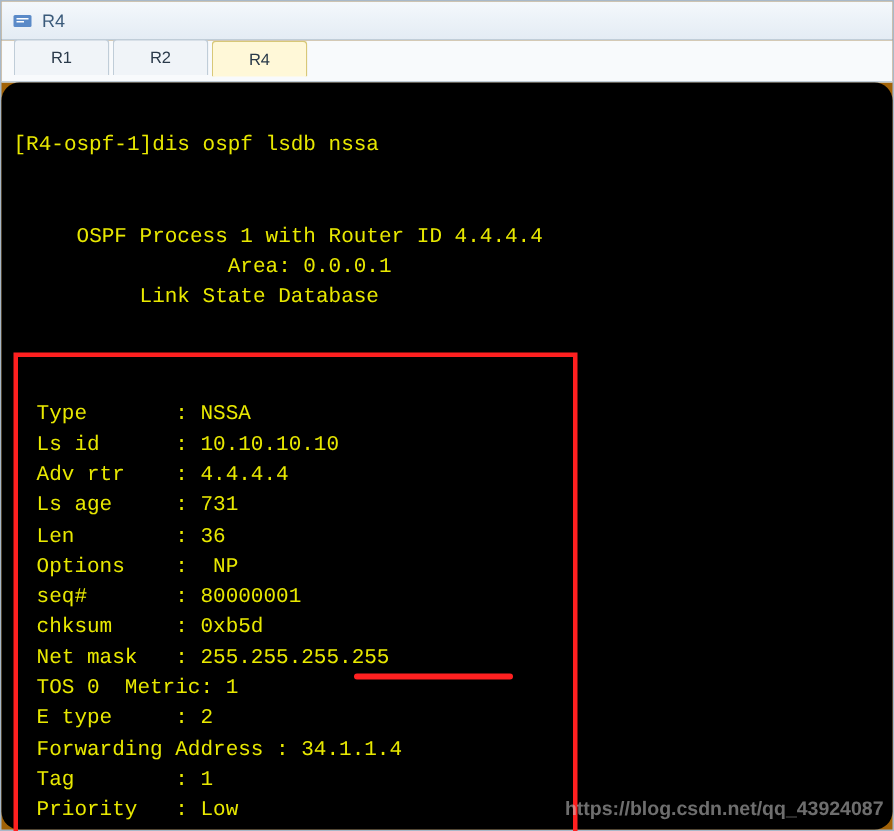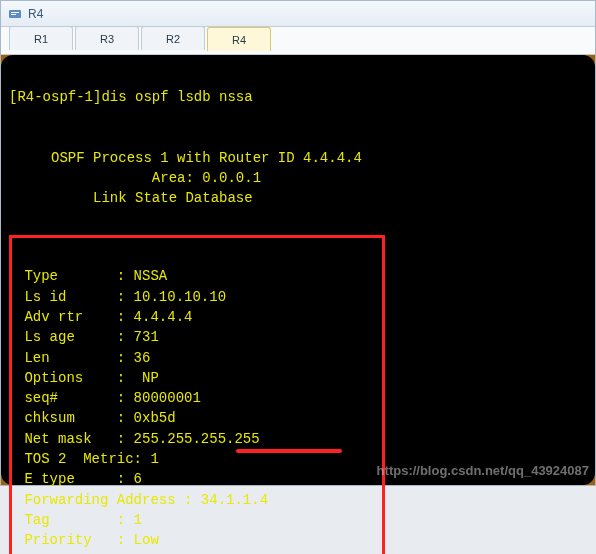--- a/index.html
+++ b/index.html
@@ -6,21 +6,21 @@
     body {
       font-family: "Segoe UI", Tahoma, sans-serif;
       background: #e8ecf0;
       width: 596px;
       height: 554px;
       overflow: hidden;
       position: relative;
     }
     .window {
       width: 596px;
-      height: 486px;
+      height: 554px;
       border: 1px solid #a8b8c8;
       background: #a16207;
     }
     .titlebar {
       height: 26px;
       background: linear-gradient(#f4f8fc, #e4ecf4);
       border-bottom: 1px solid #c0cdd8;
       display: flex;
       align-items: center;
       padding: 0 6px;
@@ -112,23 +112,20 @@
         </svg>
     </span>
     <span>R4</span>
   </div>
 
   <div class="tabbar">
     <div class="tab">
         <span>R1</span>
       </div>
     <div class="tab">
-        <span>R3</span>
-      </div>
-    <div class="tab">
         <span>R2</span>
       </div>
     <div class="tab active">
         <span>R4</span>
       </div>
   </div>
 
   <div class="terminal">
 <span class="prompt-cmd"><span>[R4-ospf-1]</span><span>dis ospf lsdb nssa</span></span>
 
@@ -138,22 +135,22 @@
 <div class="redbox">
 <span> Type       : NSSA</span>
 <span> Ls id      : 10.10.10.10</span>
 <span> Adv rtr    : 4.4.4.4</span>
 <span> Ls age     : 731</span>
 <span> Len        : 36</span>
 <span> Options    :  NP</span>
 <span> seq#       : 80000001</span>
 <span> chksum     : 0xb5d</span>
 <span> Net mask   : 255.255.255.255</span>
-<span> TOS 2  Metric: 1</span>
-<span> E type     : 6</span>
+<span> TOS 0  Metric: 1</span>
+<span> E type     : 2</span>
 <span> Forwarding Address : 34.1.1.4</span>
 <span> Tag        : 1</span>
 <span> Priority   : Low</span>
 </div><span> Type       : NSSA</span>
 
 
 
     <div class="underline-mark" style="left:235px; top:394px;"></div>
     <div class="watermark">https://blog.csdn.net/qq_43924087</div>
   </div>

